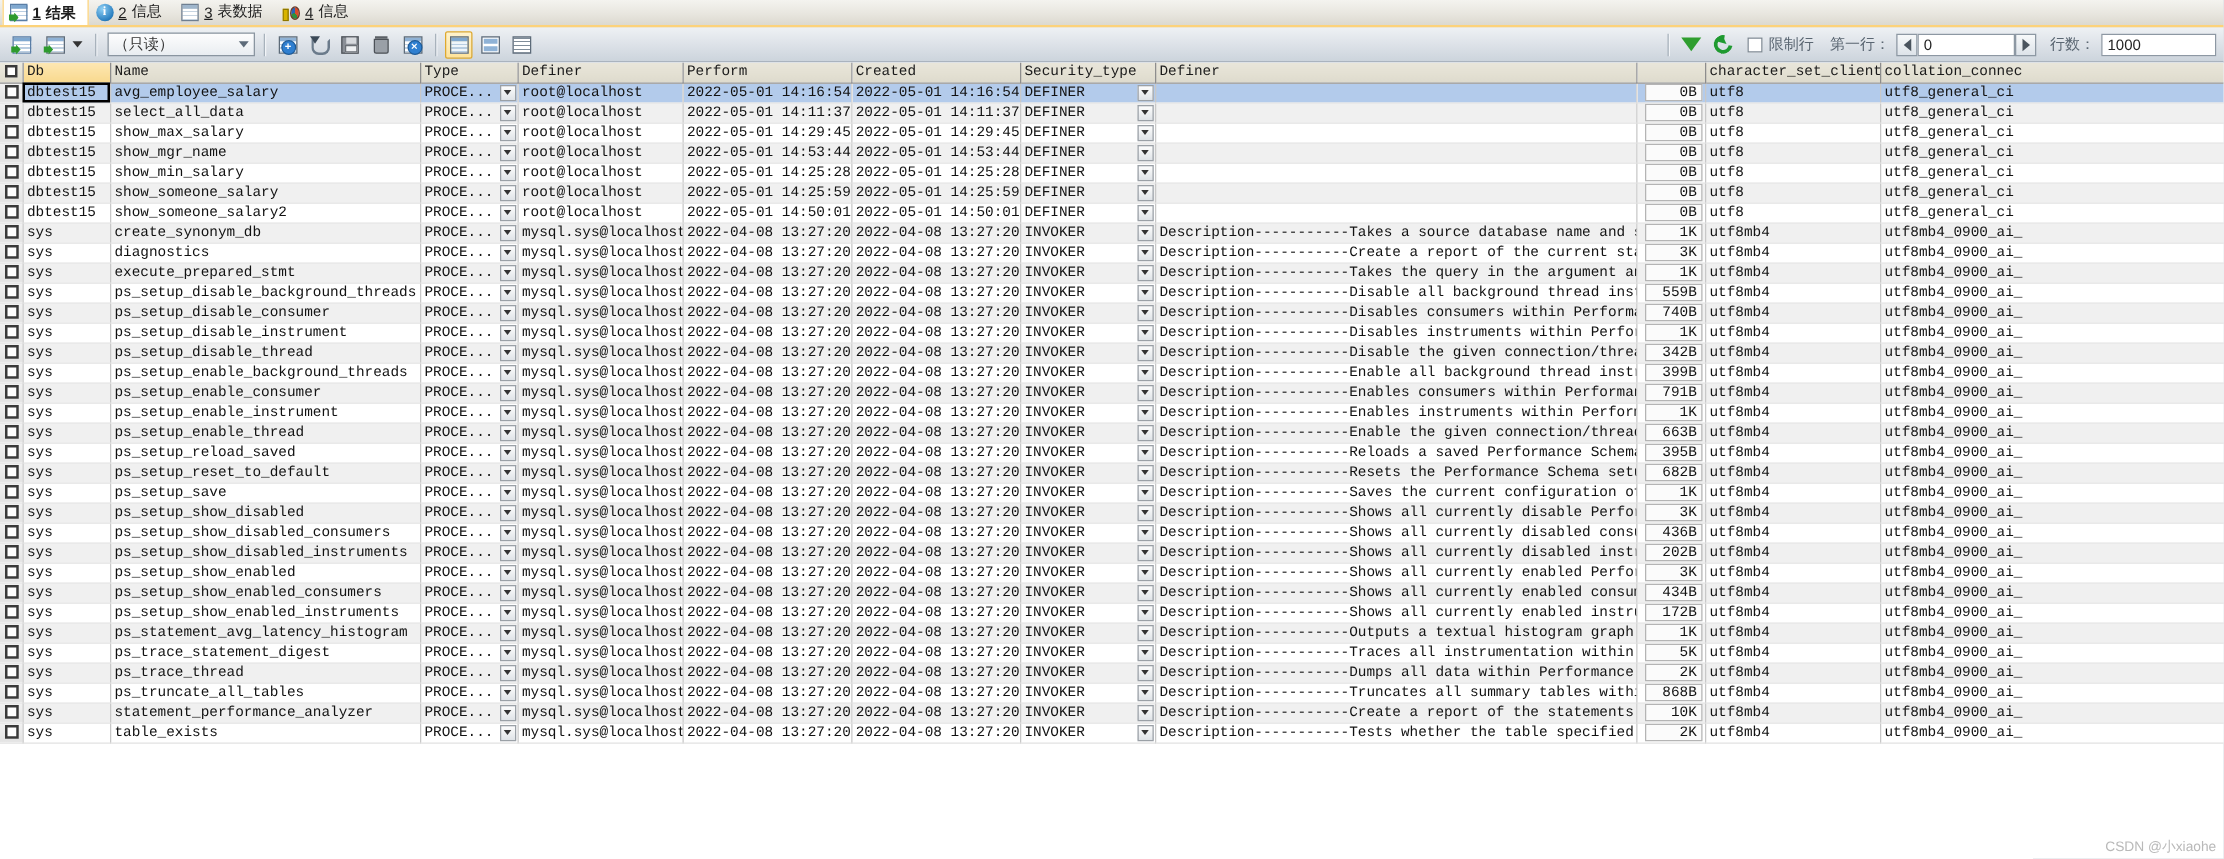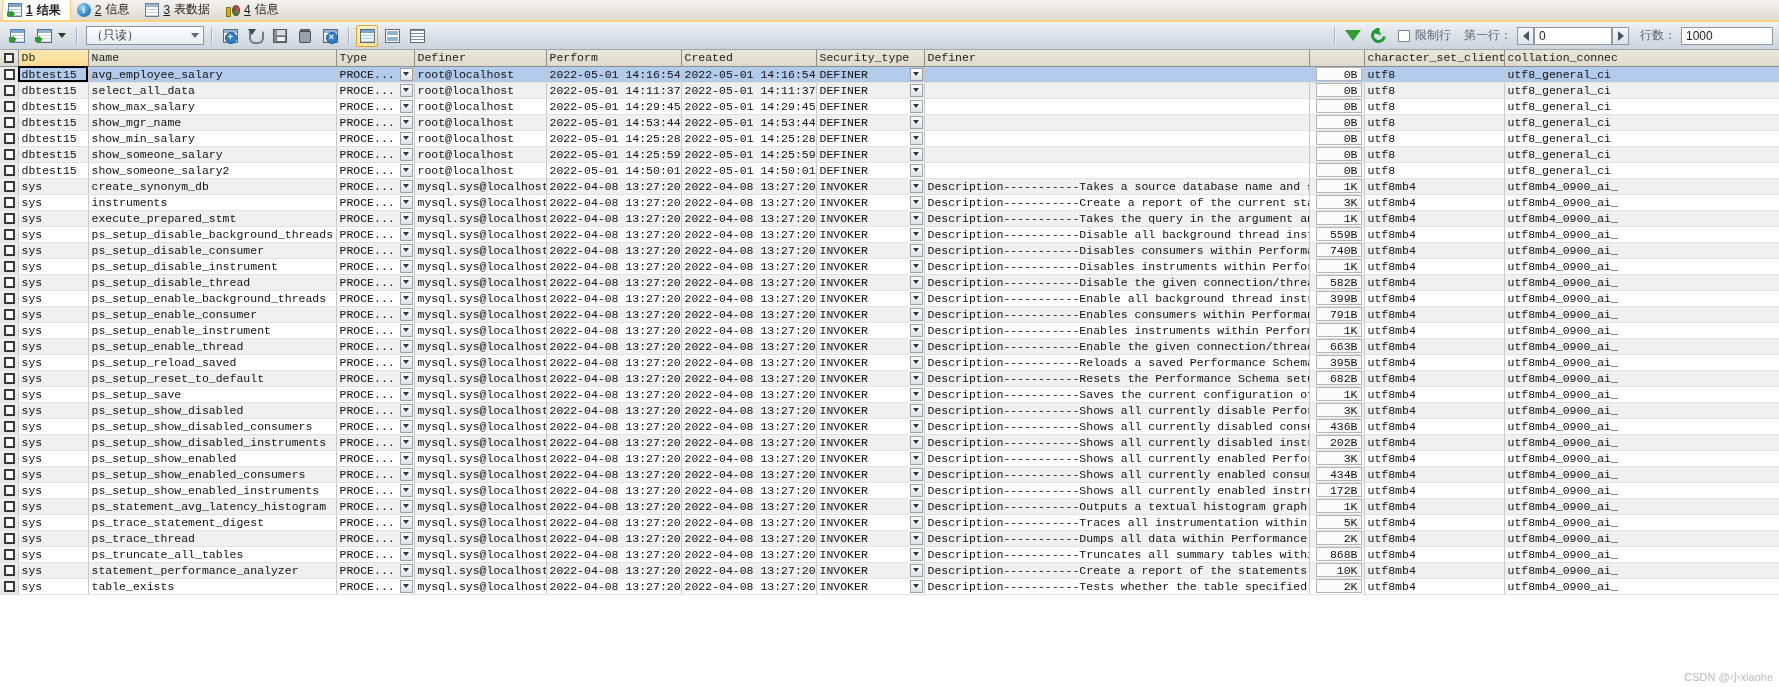--- a/index.html
+++ b/index.html
@@ -724,21 +724,21 @@
               </div>
             </td>
             <td>Description-----------Takes a source database name and sy...</td>
             <td class="size-cell"><span class="sizebox">1K</span></td>
             <td>utf8mb4</td>
             <td>utf8mb4_0900_ai_</td>
           </tr>
           <tr class="row-odd">
             <td class="sel-cell"><span class="rowchk"></span></td>
             <td>sys</td>
-            <td>instruments</td>
+            <td>diagnostics</td>
             <td style="padding: 0px 1px 0px 3px;">
               <div class="cell-drop">
                 <span>PROCE...</span>
                 <span class="dropbtn">
                   <i></i>
                 </span>
               </div>
             </td>
             <td>mysql.sys@localhost</td>
             <td>2022-04-08 13:27:20</td>
@@ -885,21 +885,21 @@
             <td>2022-04-08 13:27:20</td>
             <td style="padding: 0px 1px 0px 3px;">
               <div class="cell-drop">
                 <span>INVOKER</span>
                 <span class="dropbtn">
                   <i></i>
                 </span>
               </div>
             </td>
             <td>Description-----------Disable the given connection/thread...</td>
-            <td class="size-cell"><span class="sizebox">582B</span></td>
+            <td class="size-cell"><span class="sizebox">342B</span></td>
             <td>utf8mb4</td>
             <td>utf8mb4_0900_ai_</td>
           </tr>
           <tr class="row-odd">
             <td class="sel-cell"><span class="rowchk"></span></td>
             <td>sys</td>
             <td>ps_setup_enable_background_threads</td>
             <td style="padding: 0px 1px 0px 3px;">
               <div class="cell-drop">
                 <span>PROCE...</span>

